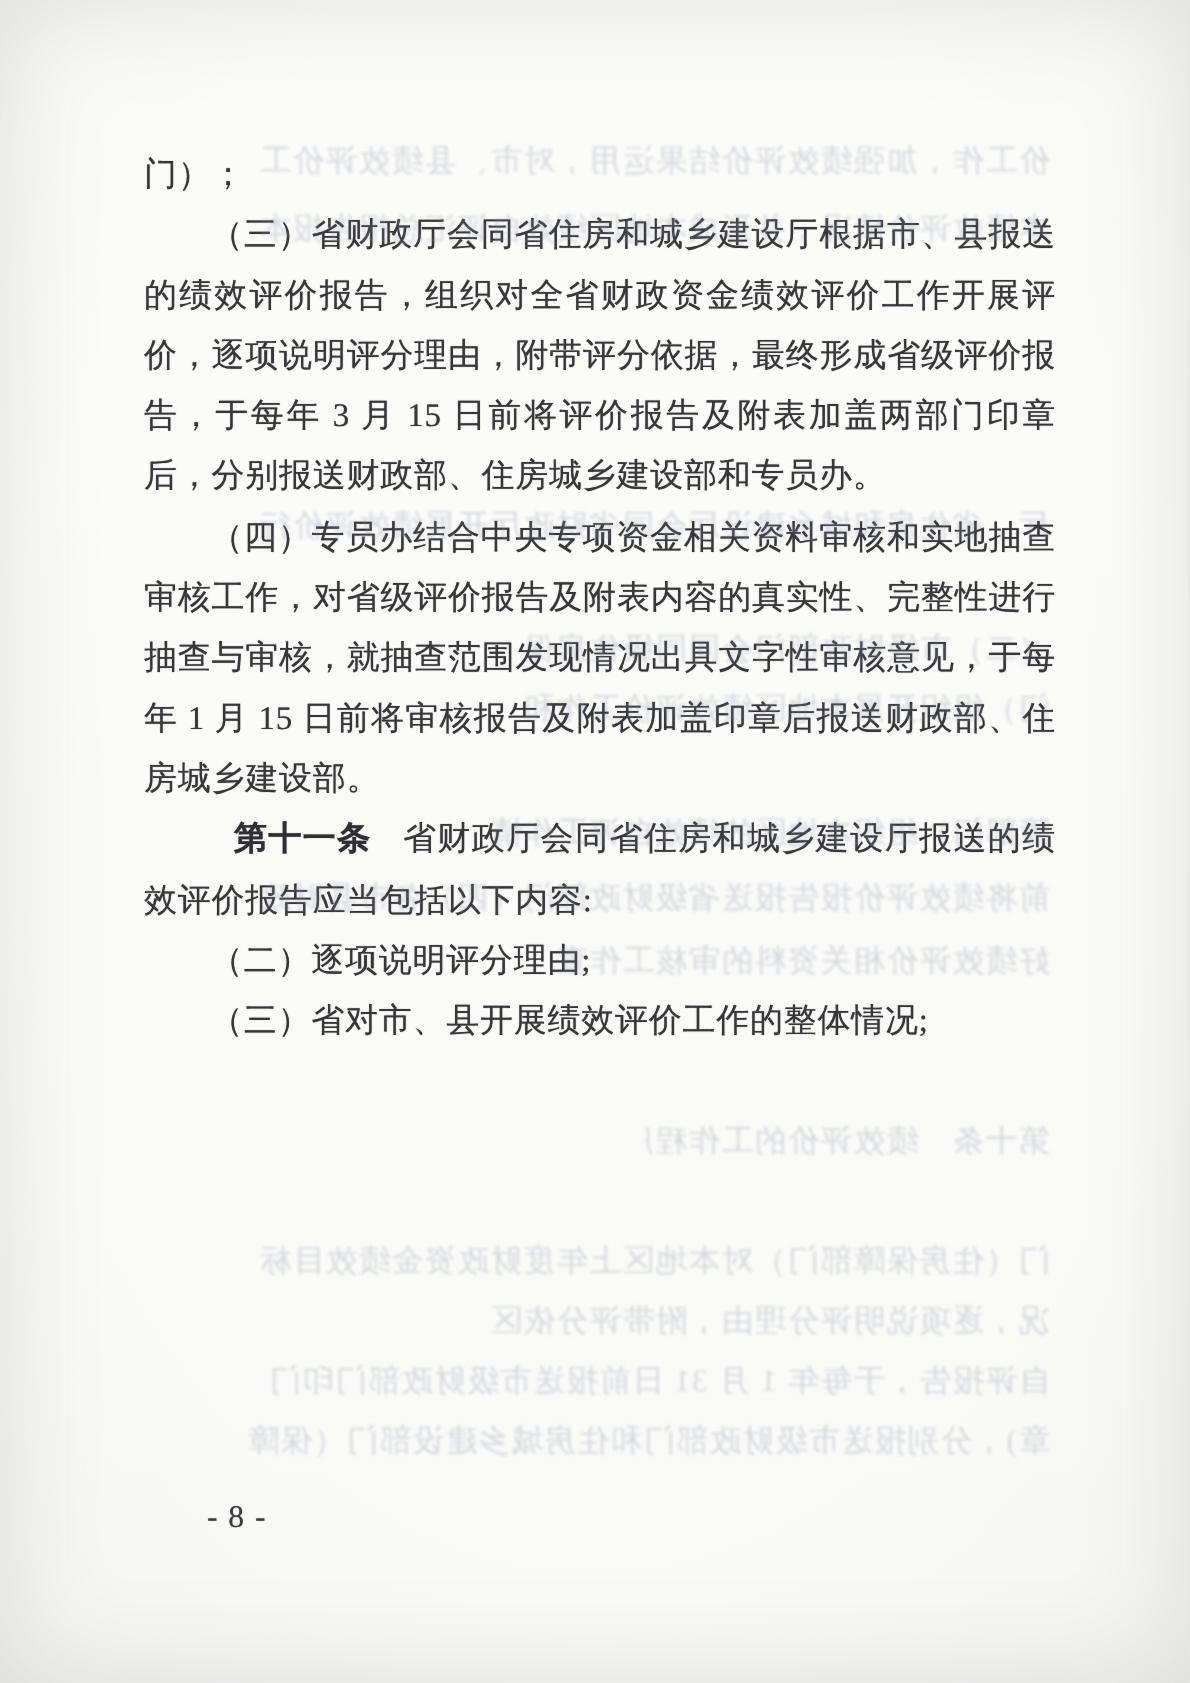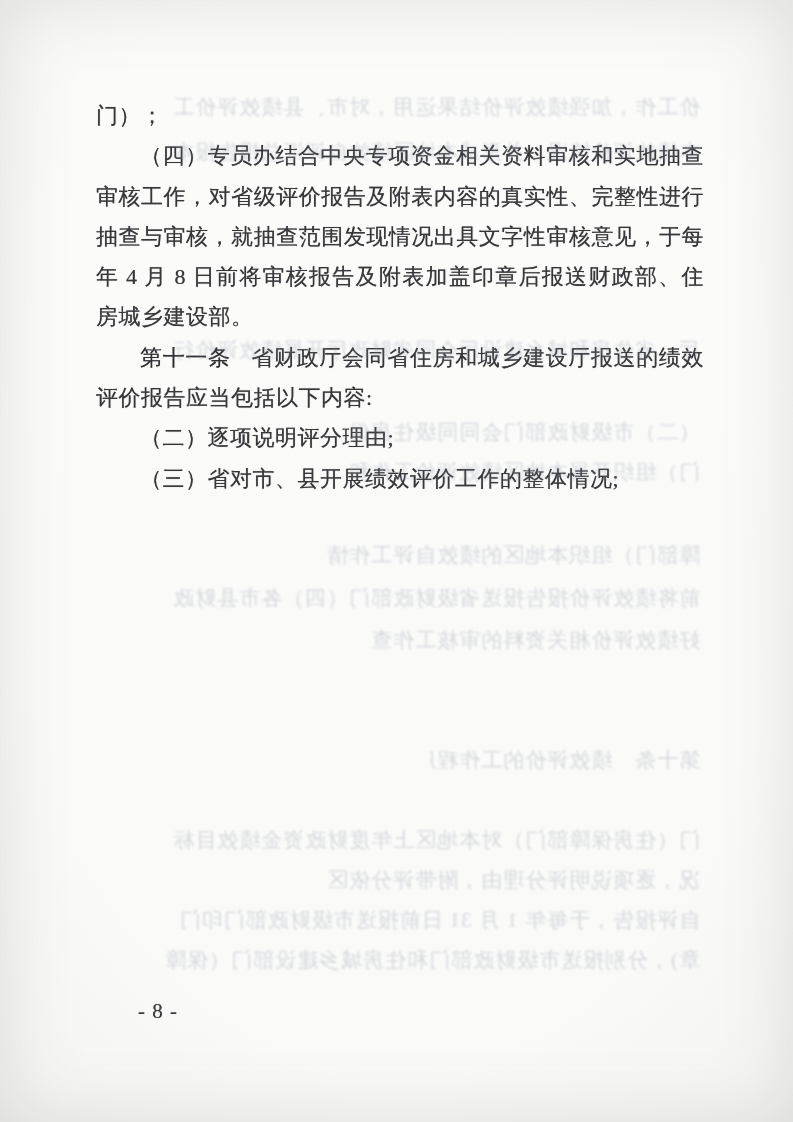--- a/index.html
+++ b/index.html
@@ -16,21 +16,21 @@
     box-shadow:inset 0 0 70px rgba(110,110,105,0.18);
   }
   .content{
     position:absolute;left:96px;top:96px;width:608px;
     font-size:22px;line-height:40.3px;letter-spacing:0.5px;
     color:#37373a;text-align:justify;
     text-shadow:0 0 0.7px rgba(45,45,50,0.65);
   }
   .content p{margin:0;padding:0;}
   .content p.indent{text-indent:44px;}
-  .article-lead{font-weight:normal;margin-right:0.95em;color:#2f2f33;}
+  .article-lead{font-weight:bold;margin-right:0.95em;color:#2f2f33;margin-left:16px;}
   .page-number{
     position:absolute;left:138px;top:999px;
     font-size:21px;color:#3c3c40;letter-spacing:1px;
     text-shadow:0 0 0.7px rgba(45,45,50,0.6);
   }
   .bleed{
     position:absolute;
     transform:scaleX(-1);
     color:#8f96a4;opacity:0.34;
     filter:blur(1.15px);
@@ -39,21 +39,22 @@
     pointer-events:none;
   }
 </style>
 </head>
 <body>
 
 <div class="page">
 
   <div class="content">
     <p>门）；</p>
-    <p class="indent">（四）专员办结合中央专项资金相关资料审核和实地抽查审核工作，对省级评价报告及附表内容的真实性、完整性进行抽查与审核，就抽查范围发现情况出具文字性审核意见，于每年 4 月 8 日前将审核报告及附表加盖印章后报送财政部、住房城乡建设部。</p>
+    <p class="indent">（三）省财政厅会同省住房和城乡建设厅根据市、县报送的绩效评价报告，组织对全省财政资金绩效评价工作开展评价，逐项说明评分理由，附带评分依据，最终形成省级评价报告，于每年 3 月 15 日前将评价报告及附表加盖两部门印章后，分别报送财政部、住房城乡建设部和专员办。</p>
+    <p class="indent">（四）专员办结合中央专项资金相关资料审核和实地抽查审核工作，对省级评价报告及附表内容的真实性、完整性进行抽查与审核，就抽查范围发现情况出具文字性审核意见，于每年 1 月 15 日前将审核报告及附表加盖印章后报送财政部、住房城乡建设部。</p>
     <p class="indent"><b class="article-lead">第十一条</b><span>省财政厅会同省住房和城乡建设厅报送的绩效评价报告应当包括以下内容:</span></p>
     <p class="indent">（二）逐项说明评分理由;</p>
     <p class="indent">（三）省对市、县开展绩效评价工作的整体情况;</p>
   </div>
 
   <div class="page-number">- 8 -</div>
 
 <div class="bleed" style="left: 108px; top: 95px; width: 592px;">价工作，加强绩效评价结果运用，对市、县绩效评价工</div>
     <div class="bleed" style="left: 95px; top: 140px; width: 605px;">本绩效评价情况，并形成本地区绩效自评汇总报告报本</div>
     <div class="bleed" style="left: 95px; top: 338px; width: 605px;">厅，省住房和城乡建设厅会同省财政厅开展绩效评价行</div>

